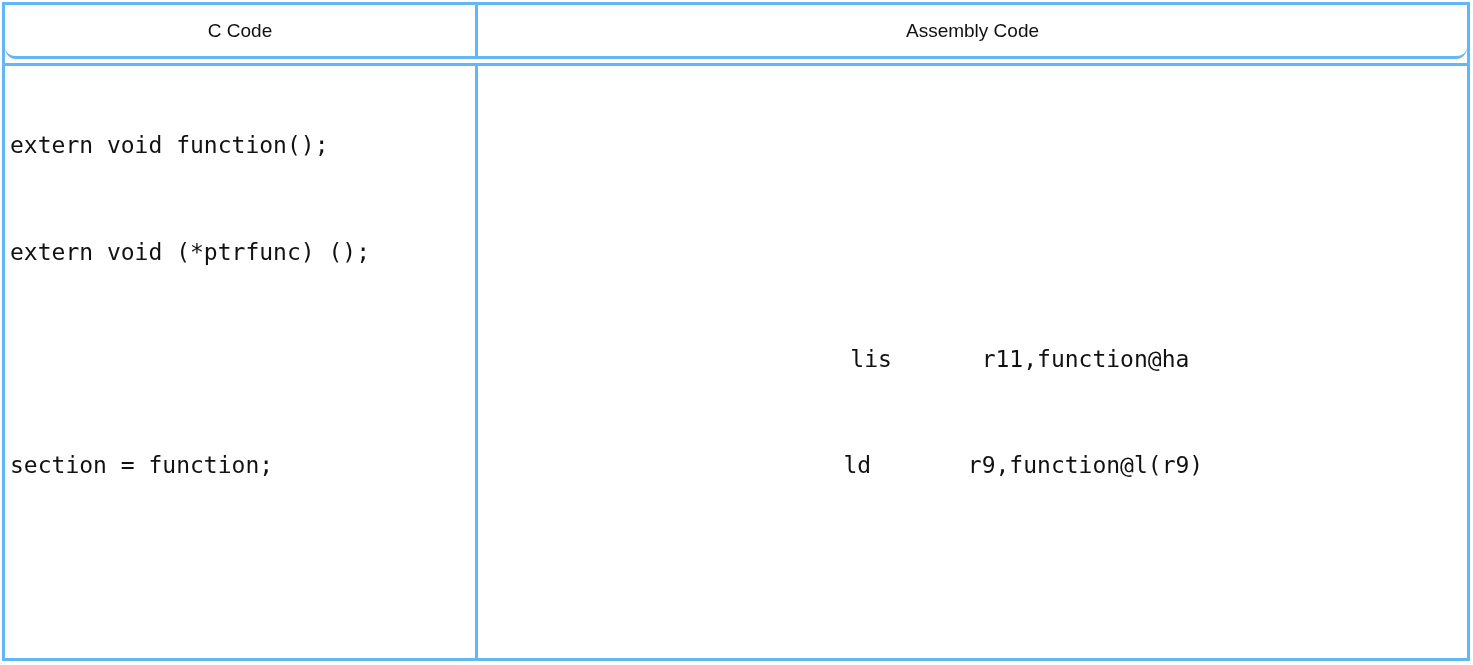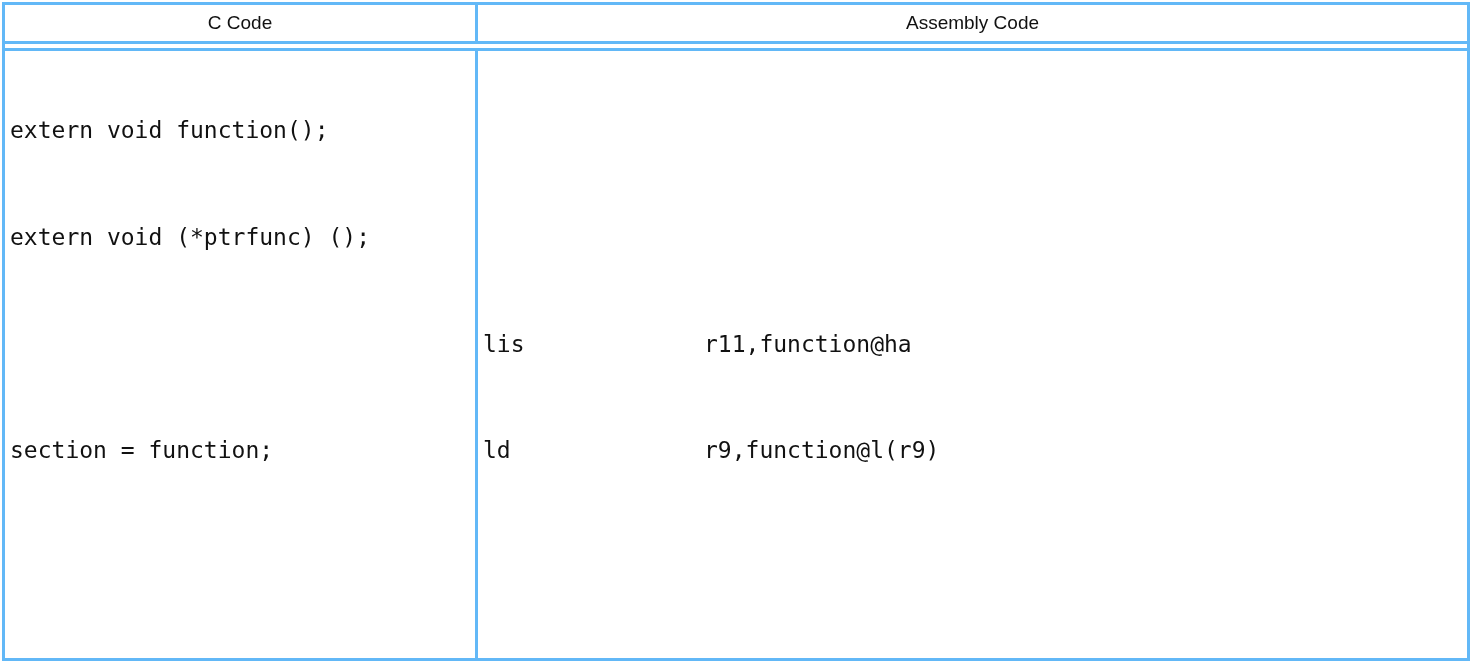--- a/index.html
+++ b/index.html
@@ -21,38 +21,40 @@
     top: 2px;
     width: 1468px;
     height: 659px;
     border: 3px solid var(--accent);
     display: flex;
     flex-direction: column;
     background: #ffffff;
   }
   .header-row {
     display: flex;
-    height: 39px;
+    height: 54px;
     border-bottom: 3px solid var(--accent);
     flex: none;
+    border-radius: 11px;
   }
   .body-row {
     display: flex;
     margin-top: 4px;          
     border-top: 3px solid var(--accent);
     flex: 1;
     overflow: hidden;
   }
   .col-left {
     width: 473px;
     flex: none;
     border-right: 3px solid var(--accent);
   }
   .col-right {
     flex: 1;
+    text-align: center;
   }
   .header-cell {
     display: flex;
     align-items: center;
     justify-content: center;
     font-family: "Liberation Sans", sans-serif;
     font-size: 19px;
     color: var(--ink);
   }
   .code-cell {

